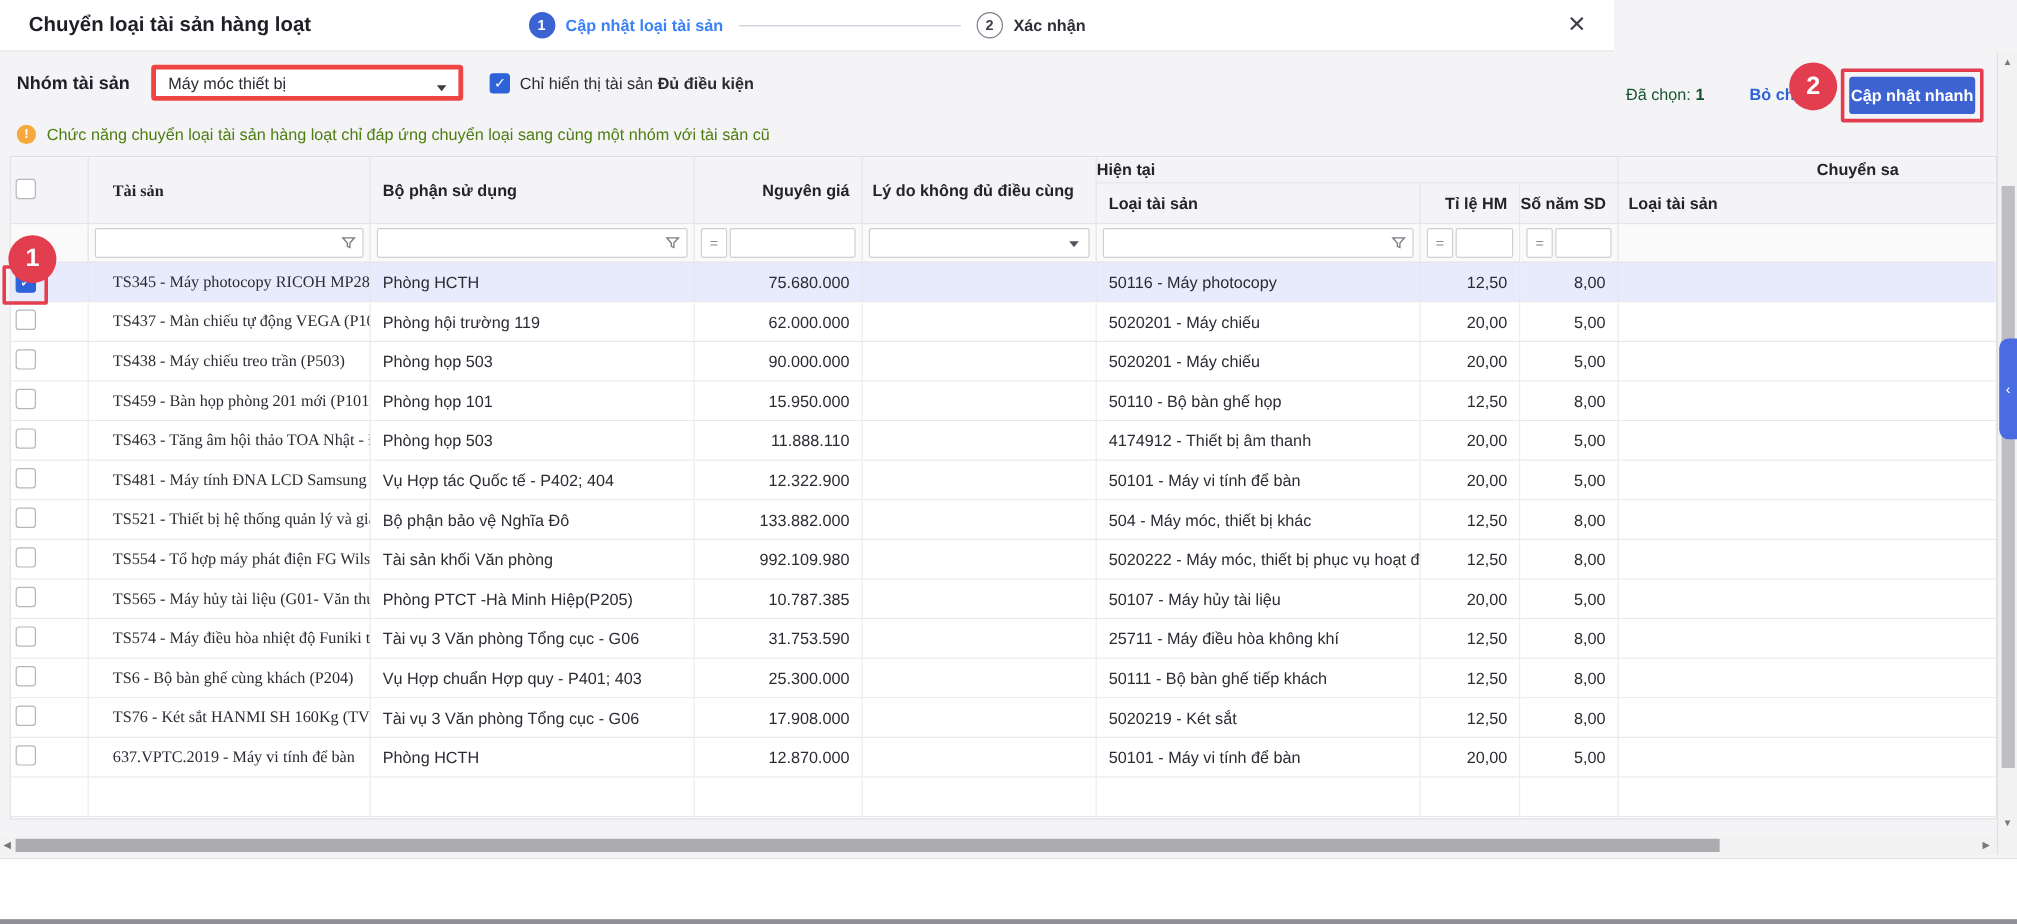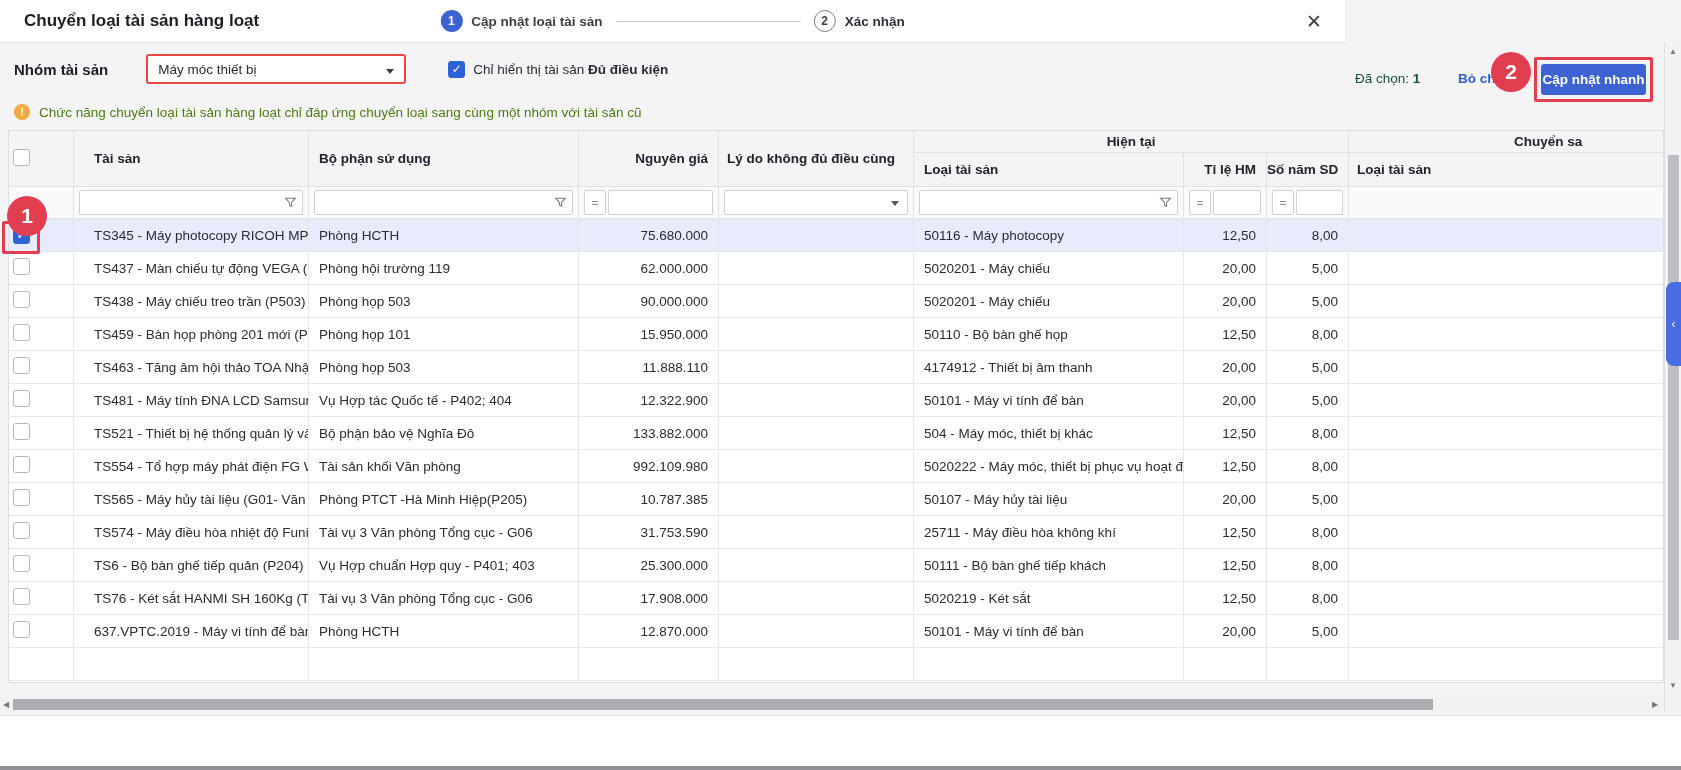--- a/index.html
+++ b/index.html
@@ -11,33 +11,33 @@
                 border-bottom:1px solid #e3e3e7; z-index:3; }
   .dlg-title { position:absolute; left:24px; top:0; height:42px; line-height:42px;
                font-size:17px; font-weight:700; color:#1e1e26; }
   .stepper { position:absolute; left:50%; transform:translateX(-50%); top:0; height:42px;
              display:flex; align-items:center; gap:9px; white-space:nowrap; }
   .step-circle { width:22px; height:22px; border-radius:50%; display:flex; align-items:center;
                  justify-content:center; font-size:12px; font-weight:700; }
   .step-circle.active { background:#3d63d2; color:#fff; }
   .step-circle.inactive { background:#fff; border:1.5px solid #7d7f8c; color:#3c3c46; }
   .step-label { font-size:13.5px; font-weight:600; }
-  .step-label.active { color:#404040;text-align:right; }
+  .step-label.active { color:#3b82f6;text-align:right; }
   .step-label.inactive { color:#2f2f3a; }
   .step-line { width:185px; height:0; border-top:1px solid #c9ccd6; margin:0 4px; }
   .close-x { position:absolute; right:16px; top:0; height:42px; width:30px; display:flex;
              align-items:center; justify-content:center; font-size:19px; color:#3f3f48; cursor:pointer; }
 
   
   .body-bg { position:absolute; left:0; top:43px; width:1681px; height:672px; background:#f4f4f6; }
 
   
-  .filter-left { position:absolute; left:14px; top:54px; height:30px; display:flex; align-items:center;gap:20px; }
+  .filter-left { position:absolute; left:14px; top:54px; height:30px; display:flex; align-items:center; }
   .grp-label { font-size:15px; font-weight:700; color:#1f1f28; margin-right:18px; }
-  .grp-select { width:260px; height:30px; background:#fff; border:2px solid #ef4444; border-radius:3px;
+  .grp-select { width:260px; height:30px; background:#fff; border:4px solid #ef4444; border-radius:3px;
                 position:relative; display:flex; align-items:center; padding:0 10px; cursor:pointer; }
   .grp-select .caret { position:absolute; right:10px; top:13px; width:0; height:0;
                        border-left:4px solid transparent; border-right:4px solid transparent;
                        border-top:5px solid #3c3c44; }
   .chk-wrap { display:flex; align-items:center; margin-left:22px; gap:8px; cursor:pointer; }
   .cb { width:17px; height:17px; border:1px solid #b6b6bd; border-radius:3px; background:#fff;
         display:inline-flex; align-items:center; justify-content:center; font-size:12px; color:#fff; }
   .cb.checked { background:#2e62d9; border-color:#2e62d9; font-weight:700; }
 
   .selected-info { position:absolute; left:1355px; top:71px; color:#14532d; }
@@ -66,22 +66,22 @@
                 border:1px solid #dedee2; overflow:hidden; }
   table { border-collapse:separate; border-spacing:0; table-layout:fixed; width:1800px; }
   th, td { border-right:1px solid #e8e8eb; border-bottom:1px solid #e8e8eb; overflow:hidden;
            white-space:nowrap; font-size:13.5px; }
   thead th { background:#f4f4f6; color:#23232b; font-weight:700; text-align:left;
              border-right-color:#e2e2e6; border-bottom-color:#e2e2e6; }
   tr.grp th { height:22px; }
   tr.sub th { height:34px; }
   .al { text-align:left; padding-left:10px; }
   .ar { text-align:right; padding-right:10px; }
-  .pad20 { padding-left:20px; }
-  .grp-cur { text-align:center; }
+  .pad20 { padding-left:20px;font-family:Liberation Serif, serif; }
+  .grp-cur { text-align:left; }
   .grp-tgt { text-align:left; padding-left:165px; }
   tr.filters th { background:#fafafb; height:32px; padding:3px 5px; font-weight:400; }
   .f-input { position:relative; height:25px; background:#fff; border:1px solid #cfcfd5;
              border-radius:2px; width:100%; }
   .f-input svg { position:absolute; right:5px; top:5px; }
   .f-eq { display:flex; gap:2px; height:25px; }
   .f-eq .eq { width:22px; height:25px; background:#fff; border:1px solid #cfcfd5; border-radius:2px;
               color:#8a8a92; font-size:12px; display:flex; align-items:center; justify-content:center; }
   .f-eq .f-in { flex:1; height:25px; background:#fff; border:1px solid #cfcfd5; border-radius:2px; }
   .f-select { position:relative; height:25px; background:#fff; border:1px solid #cfcfd5;
@@ -336,21 +336,21 @@
           <td class="al">Tài vụ 3 Văn phòng Tổng cục - G06</td>
           <td class="ar">31.753.590</td>
           <td class="al"></td>
           <td class="al">25711 - Máy điều hòa không khí</td>
           <td class="ar">12,50</td>
           <td class="ar">8,00</td>
           <td class="al"></td>
         </tr>
         <tr class="data-row">
           <td class="c-check"><span class="cb"></span></td>
-          <td class="al pad20">TS6 - Bộ bàn ghế tiếp quản (P204)</td>
+          <td class="al pad20">TS6 - Bộ bàn ghế cùng khách (P204)</td>
           <td class="al">Vụ Hợp chuẩn Hợp quy - P401; 403</td>
           <td class="ar">25.300.000</td>
           <td class="al"></td>
           <td class="al">50111 - Bộ bàn ghế tiếp khách</td>
           <td class="ar">12,50</td>
           <td class="ar">8,00</td>
           <td class="al"></td>
         </tr>
         <tr class="data-row">
           <td class="c-check"><span class="cb"></span></td>

